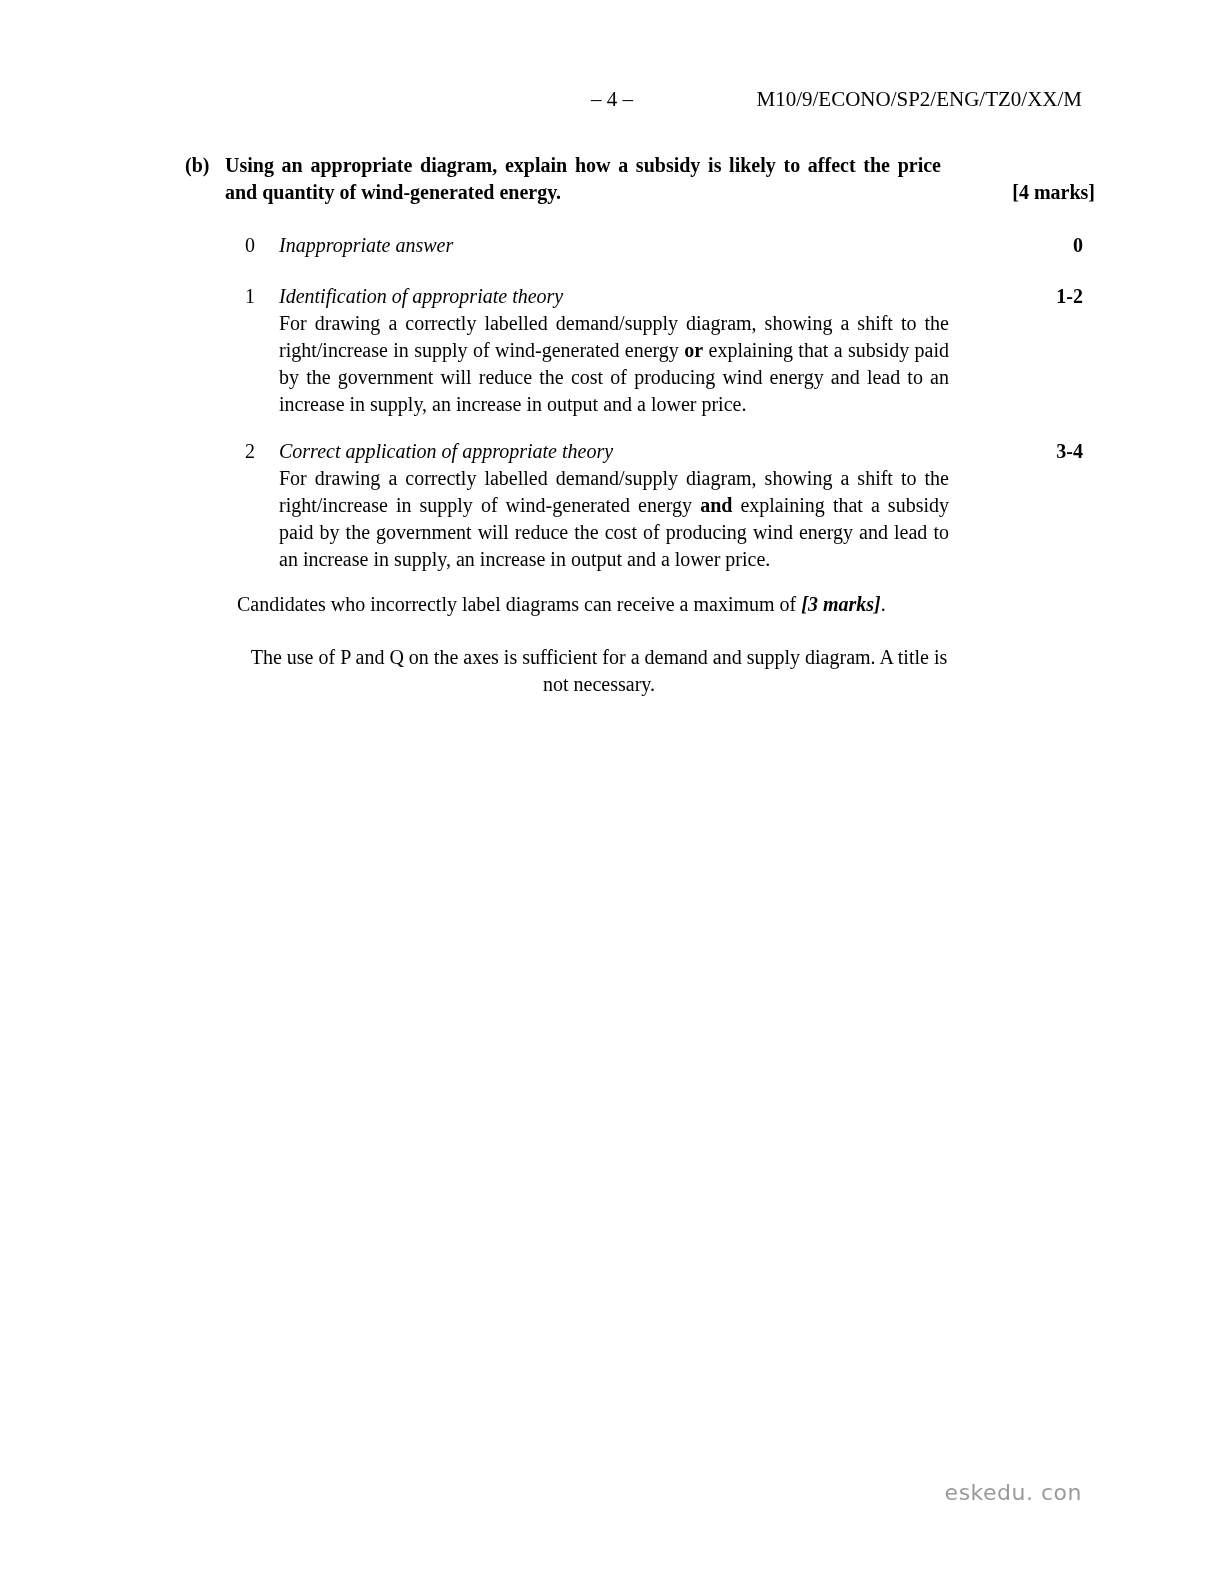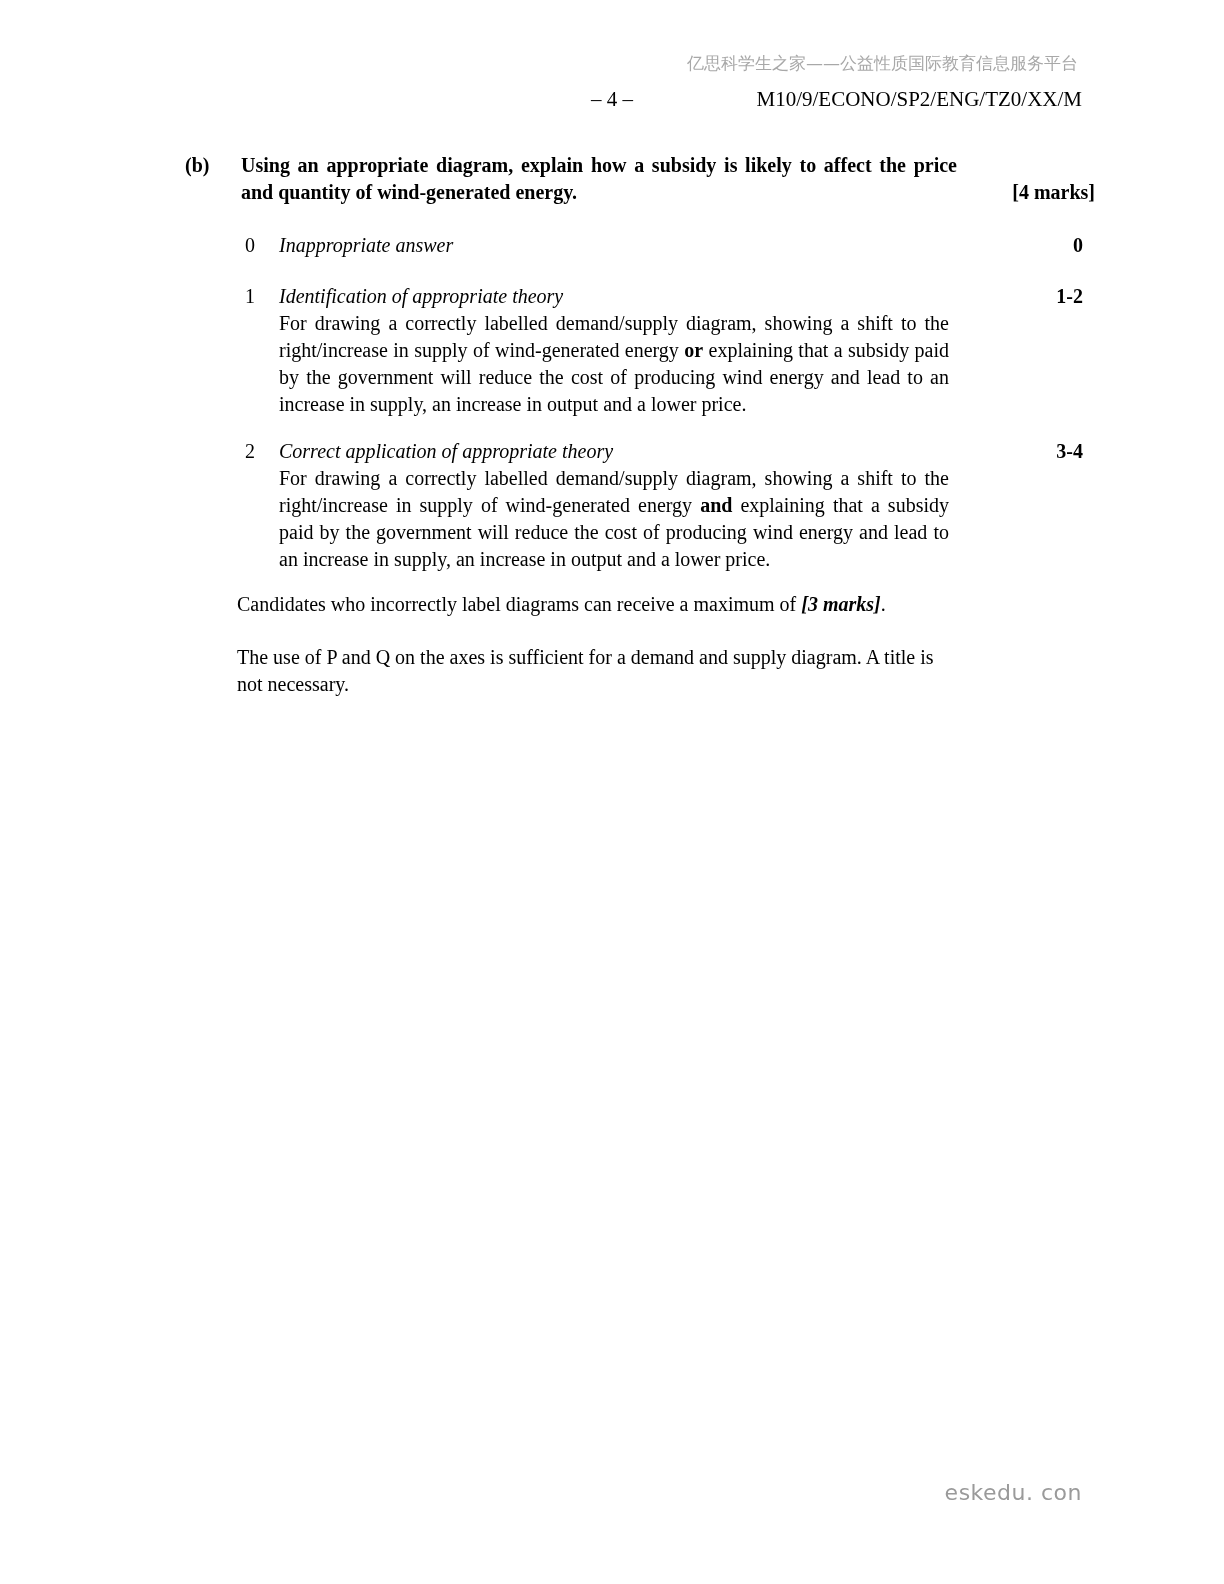--- a/index.html
+++ b/index.html
@@ -57,21 +57,21 @@
     line-height: 27px;
   }
 
   .question-row { position: relative; margin-bottom: 26px; }
   .q-label {
     position: absolute;
     left: 0; top: 0;
     font-weight: bold;
   }
   .q-text {
-    margin-left: 56px;
+    margin-left: 40px;
     width: 716px;
     font-weight: bold;
     text-align: justify;
   }
   .q-marks {
     position: absolute;
     right: 0;
     bottom: 0;
     font-weight: bold;
     white-space: nowrap;
@@ -103,20 +103,21 @@
     margin: 8px 0 0 52px;
   }
   .note-1 {
     margin-top: 18px;
     width: 700px;
     text-align: justify;
   }
   .note-2 {
     margin-top: 26px;
     width: 724px;
+    text-align: center;
   }
   .bi { font-weight: bold; font-style: italic; }
   .b  { font-weight: bold; }
 
   
   .ftr-watermark {
     position: absolute;
     top: 1480px;
     right: 142px;
     font-size: 22px;
@@ -124,21 +125,20 @@
     font-family: "DejaVu Sans", sans-serif;
     letter-spacing: 0.5px;
     white-space: nowrap;
   }
 </style>
 </head>
 <body>
 
 <div class="sheet">
 
-  <div class="hdr-watermark">亿思科学生之家——公益性质国际教育信息服务平台</div>
 
   <div class="page-head">
     <span class="page-num">– 4 –</span>
     <span class="doc-code">M10/9/ECONO/SP2/ENG/TZ0/XX/M</span>
   </div>
 
   <div class="content">
 
     <div class="question-row">
       <span class="q-label">(b)</span>

